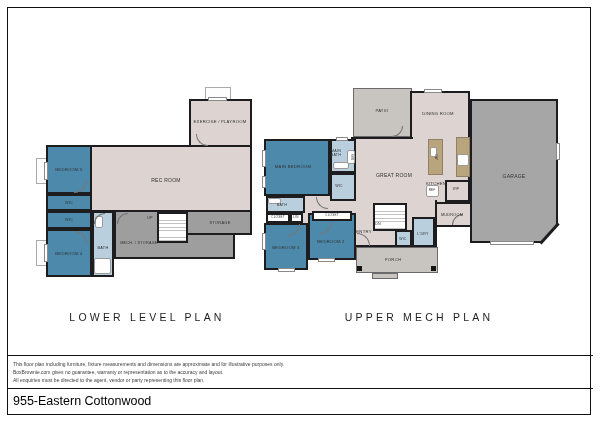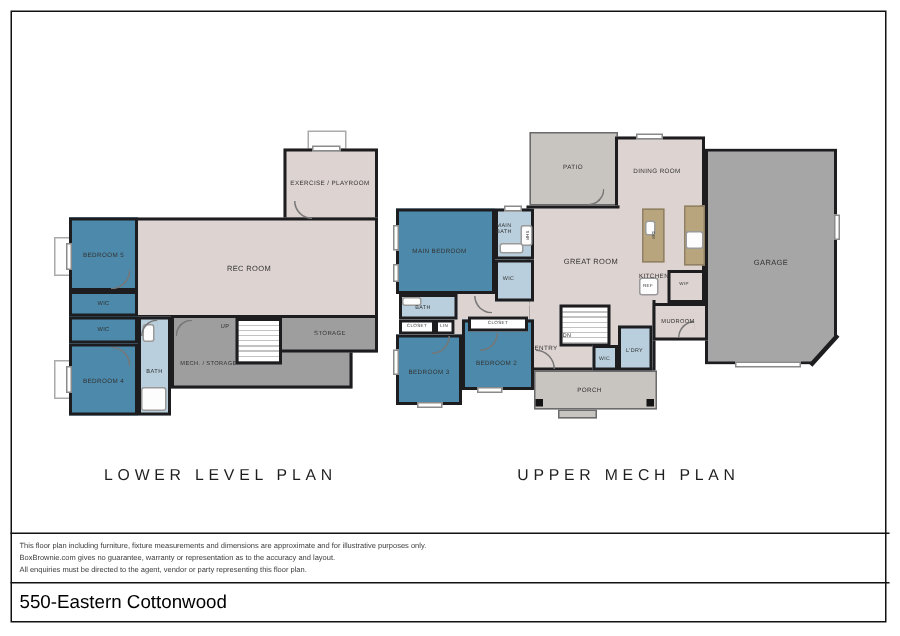--- a/index.html
+++ b/index.html
@@ -148,15 +148,15 @@
     </div>
   <div class="frame"></div>
   <div class="plan-title title-lower">LOWER LEVEL PLAN</div>
   <div class="plan-title title-upper">UPPER MECH PLAN</div>
   <div class="disclaimer">
     <div>This floor plan including furniture, fixture measurements and dimensions are approximate and for illustrative purposes only.</div>
     <div>BoxBrownie.com gives no guarantee, warranty or representation as to the accuracy and layout.</div>
     <div>All enquiries must be directed to the agent, vendor or party representing this floor plan.</div>
   </div>
   <div class="footer-bar">
-    <span>550-Eastern Cottonwood</span>
+    <span>955-Eastern Cottonwood</span>
   </div>
 </div>
 
 </body></html>

